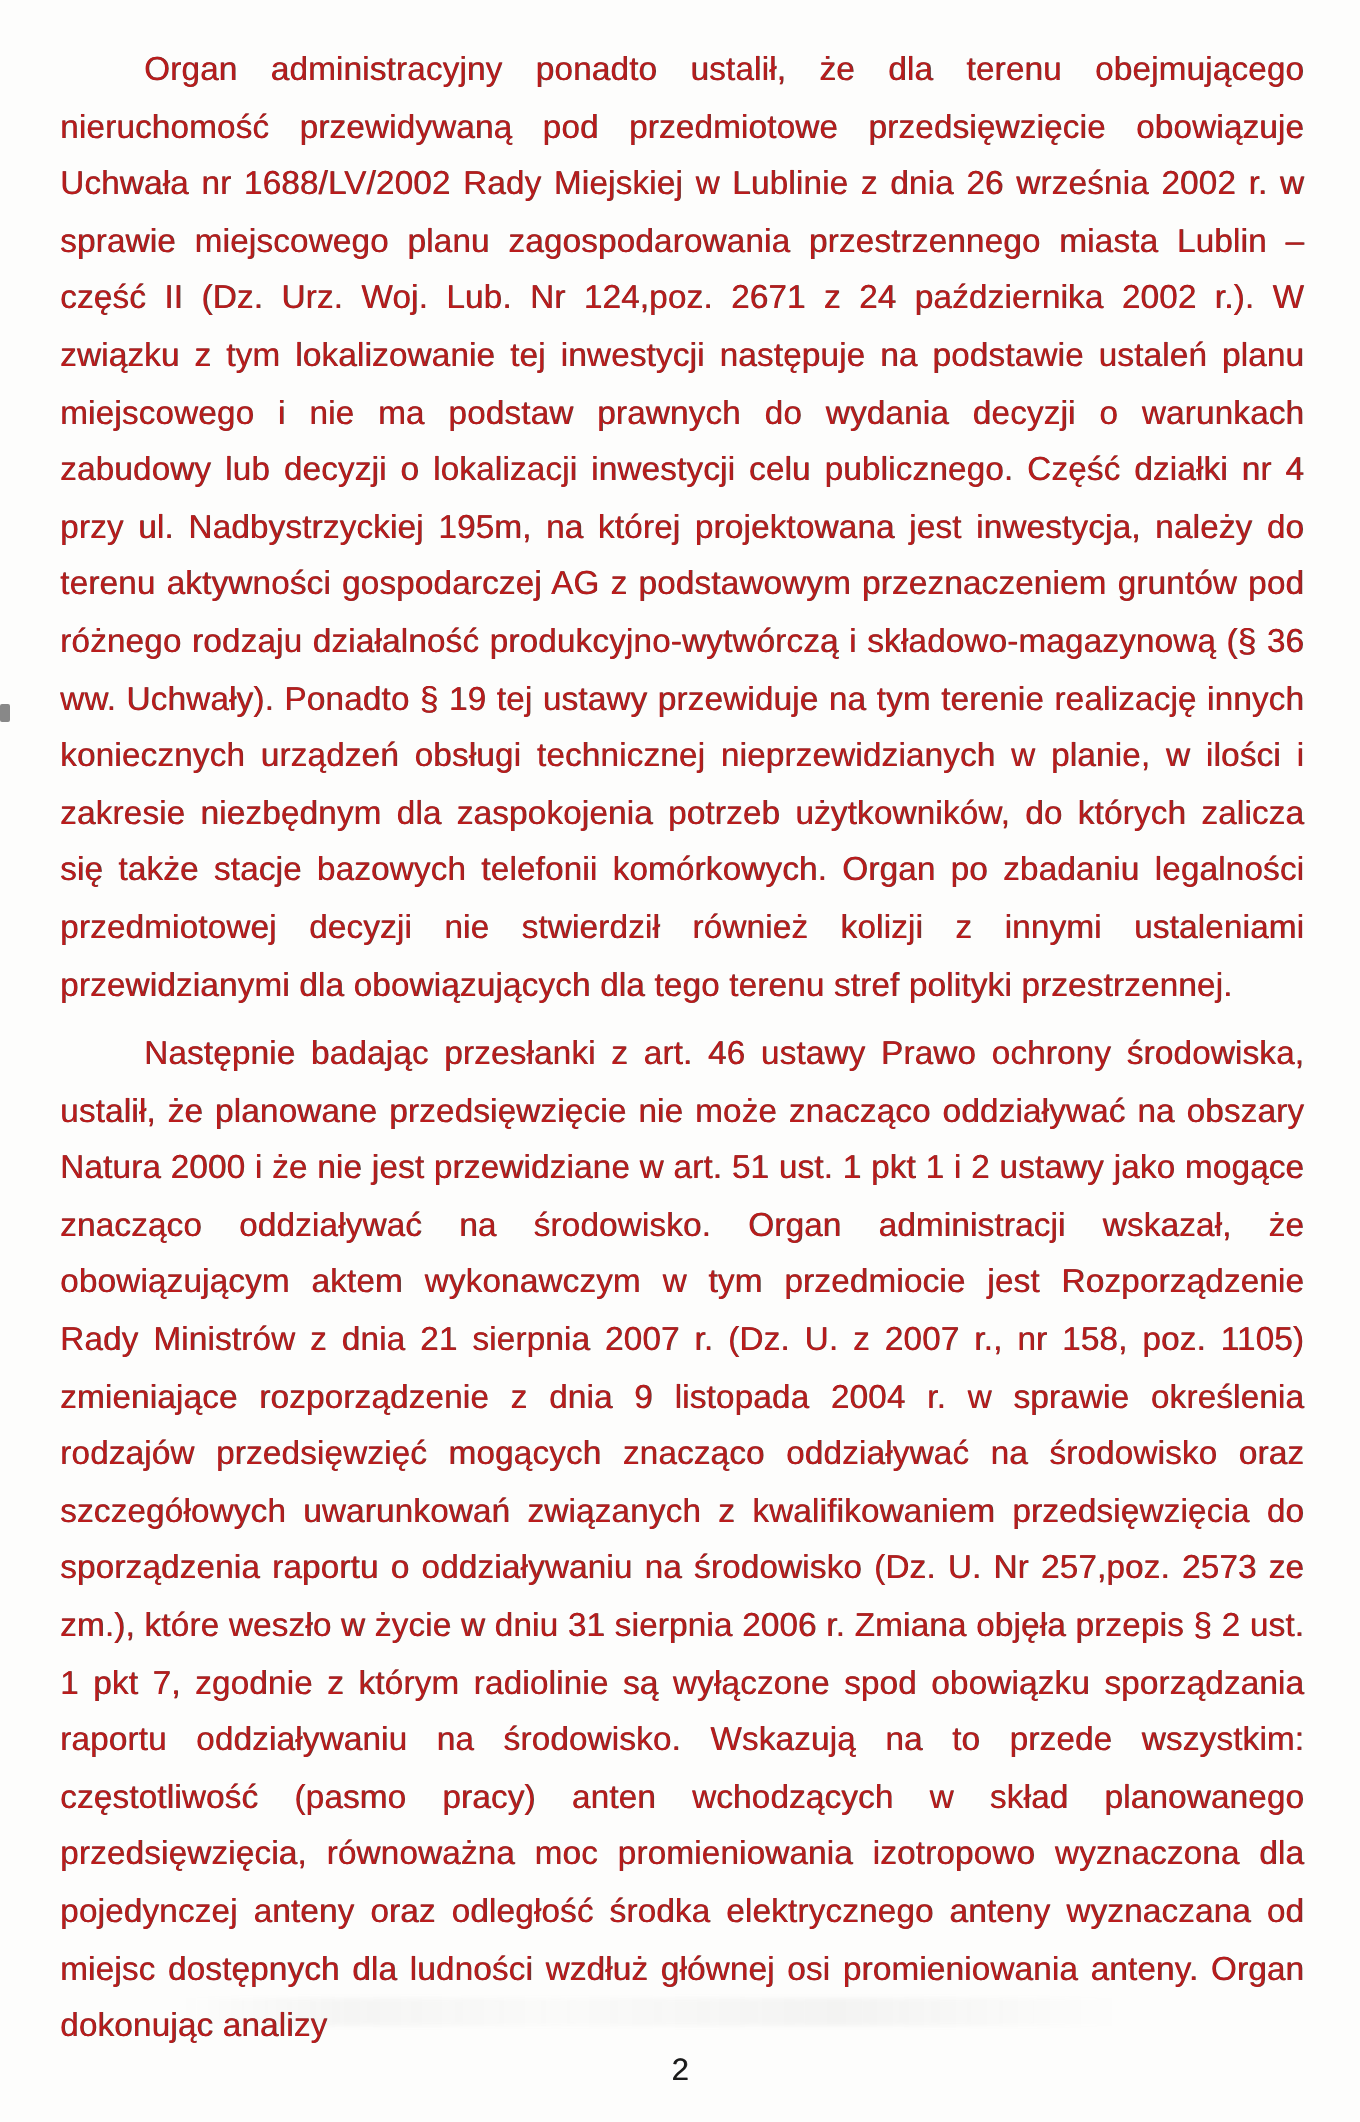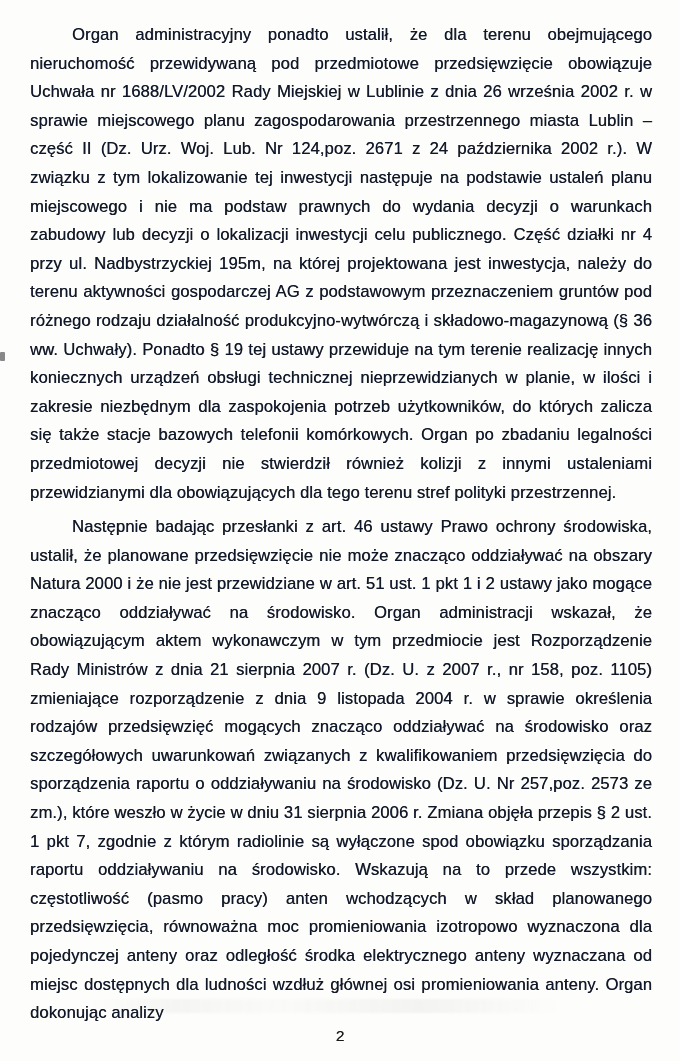--- a/index.html
+++ b/index.html
@@ -22,21 +22,21 @@
     box-sizing: border-box;
     color: #121212;
   }
   .para {
     margin: 0;
     text-align: justify;
     text-indent: 42px;
     font-size: 16.6px;
     line-height: 28.6px;
     letter-spacing: 0.1px;
-    color: #0f172a;
+    color: #b91c1c;
     
     text-shadow: 0.3px 0 0 rgba(10,10,10,0.75);
   }
   .para + .para {
     margin-top: 6px;
   }
   .page-number {
     position: absolute;
     left: 0;
     right: 0;

